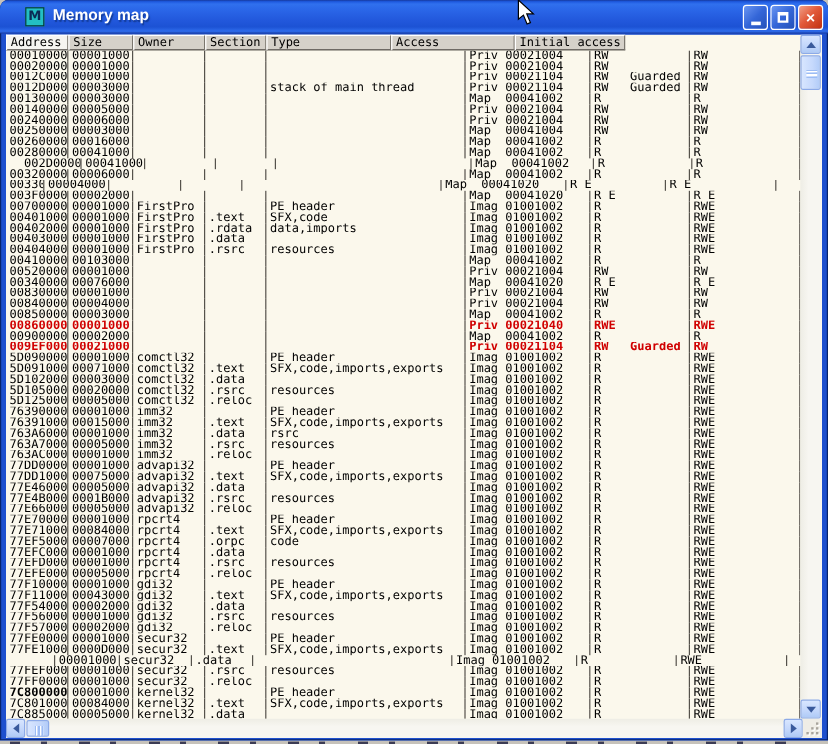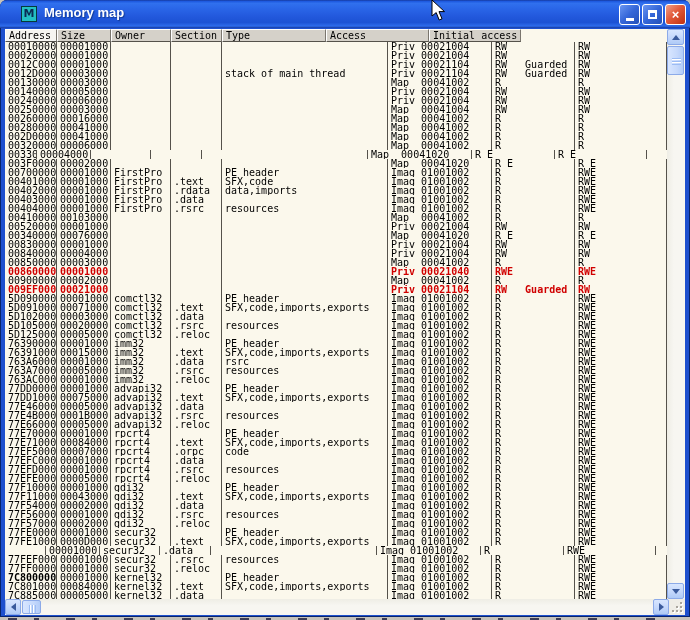--- a/index.html
+++ b/index.html
@@ -201,21 +201,21 @@
             <div class="cell" style="width: 52px;">00280000</div>
             <div class="cell" style="width: 54px;">00041000</div>
             <div class="cell" style="width: 60px;"></div>
             <div class="cell" style="width: 51px;"></div>
             <div class="cell" style="width: 166px;"></div>
             <div class="cell" style="width: 104px;">Map  00041002</div>
             <div class="cell" style="width: 83px;">R</div>
             <div class="cell" style="width: 92px;">R</div>
           </div>
           <div class="trow">
-            <div class="cell" style="width: 52px;">002D0000</div>
+            <div class="cell" style="width: 52px; margin-left: 12px;">002D0000</div>
             <div class="cell" style="width: 54px;">00041000</div>
             <div class="cell" style="width: 60px;"></div>
             <div class="cell" style="width: 51px;"></div>
             <div class="cell" style="width: 166px;"></div>
             <div class="cell" style="width: 104px;">Map  00041002</div>
             <div class="cell" style="width: 83px;">R</div>
             <div class="cell" style="width: 92px;">R</div>
           </div>
           <div class="trow">
             <div class="cell" style="width: 52px;">00320000</div>

